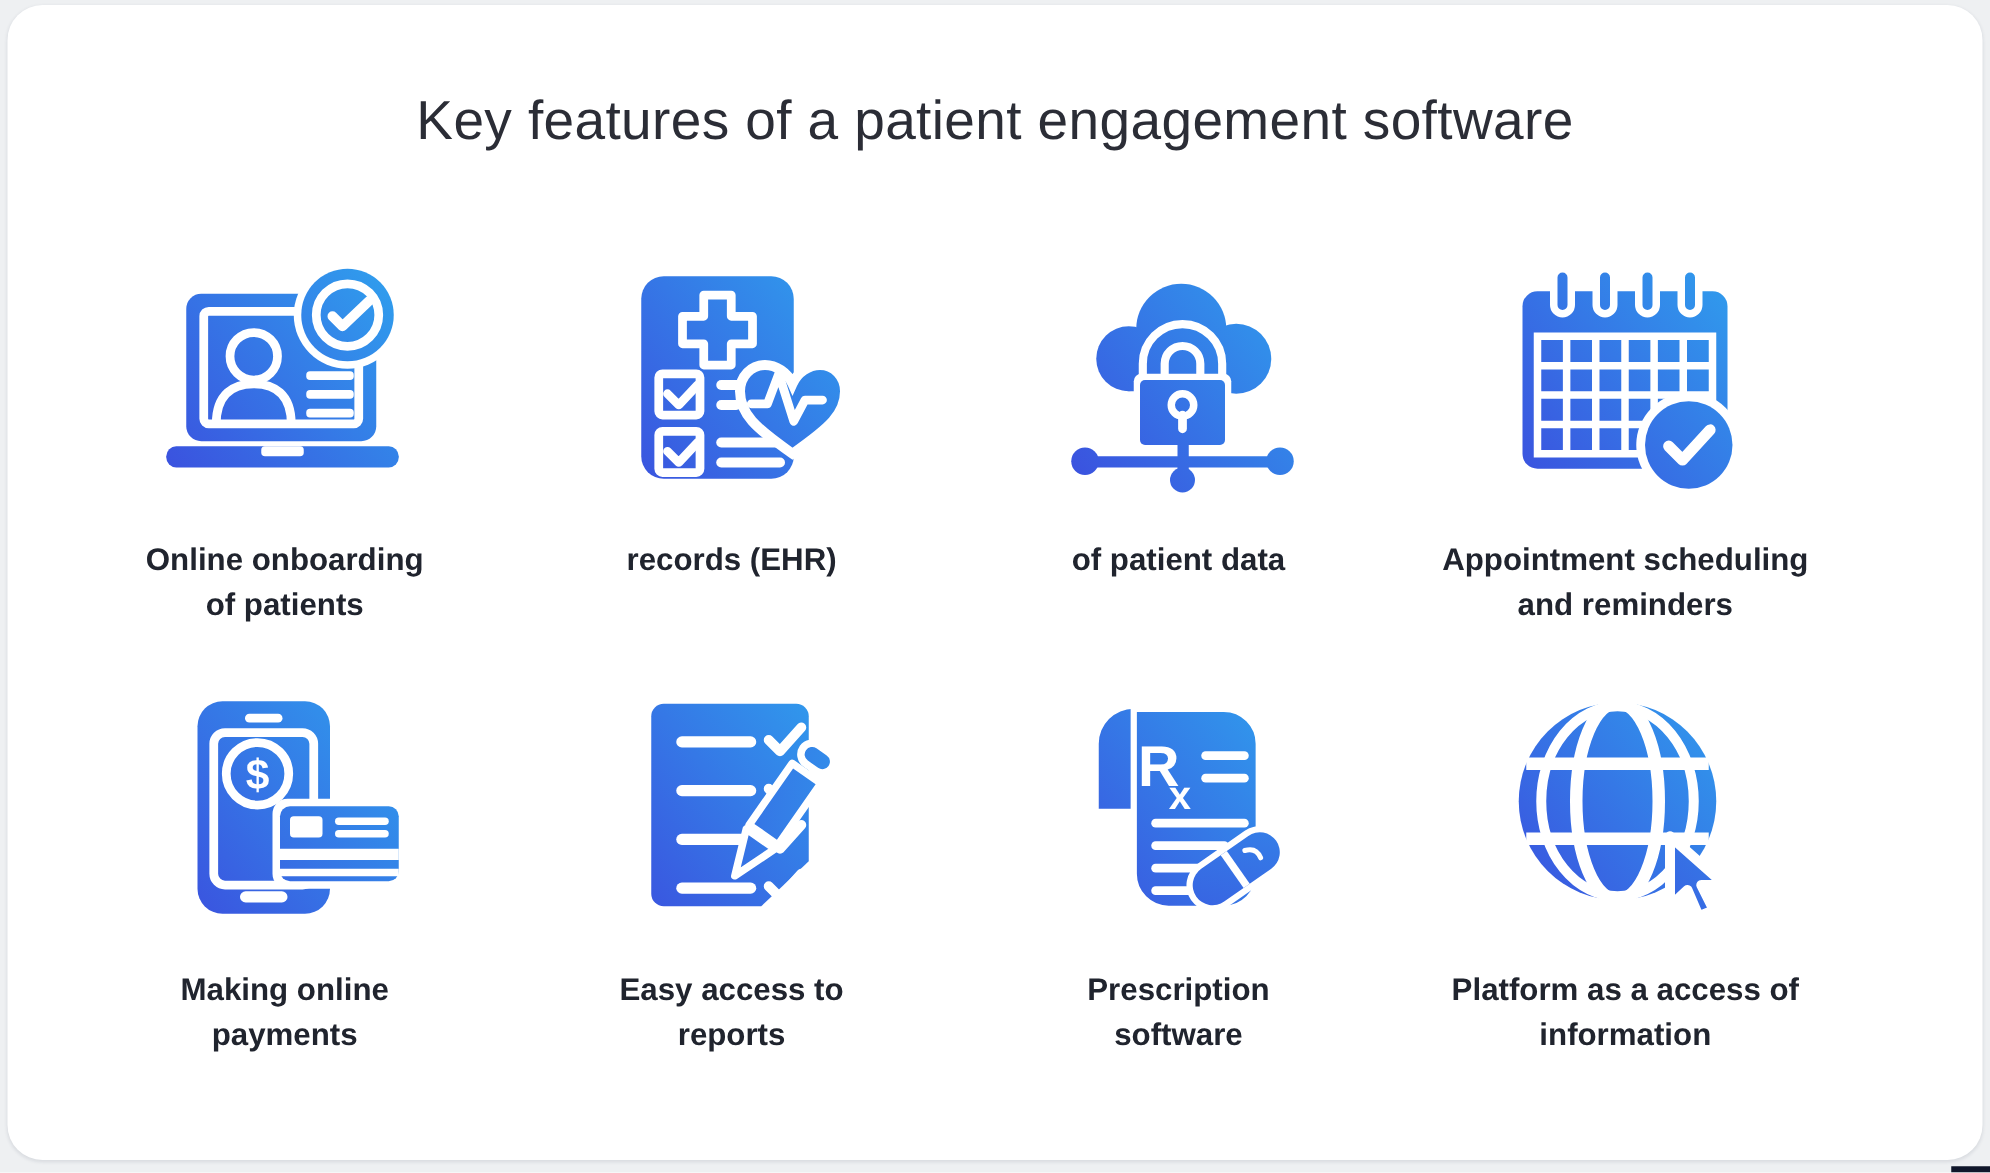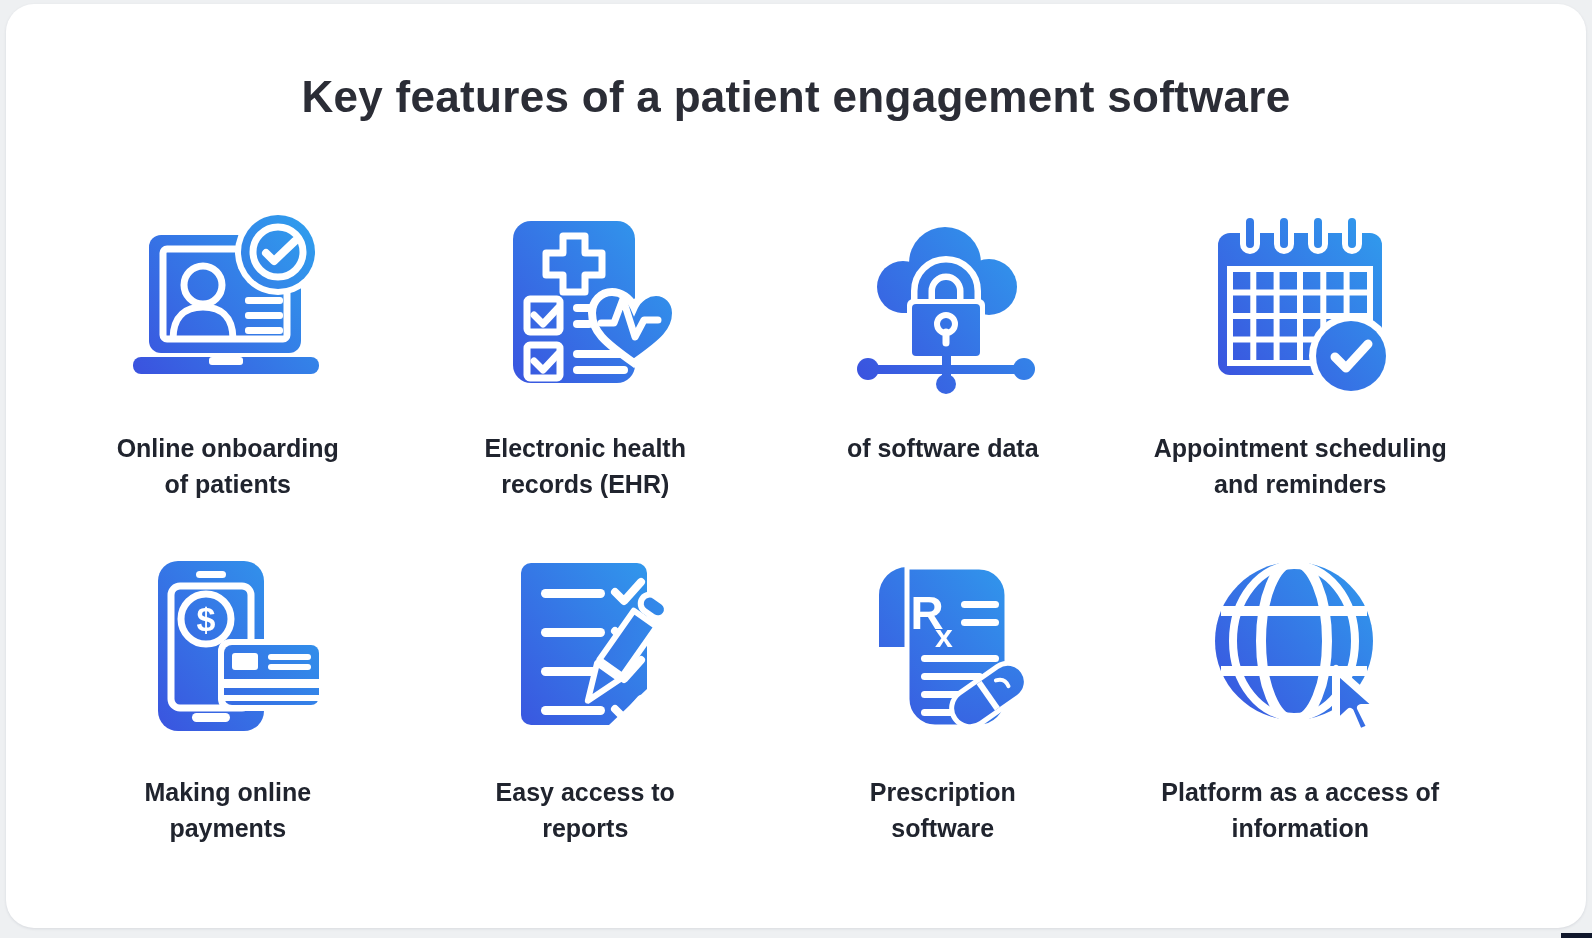--- a/index.html
+++ b/index.html
@@ -21,21 +21,21 @@
     left:6px; top:4px;
     width:1580px; height:924px;
     background:#ffffff;
     border-radius:28px;
     box-shadow:0 1px 3px rgba(20,30,60,.10);
   }
   .title{
     margin-top:68px;
     text-align:center;
     font-size:44px;
-    font-weight:700;
+    font-weight:400;
     letter-spacing:.3px;
     color:var(--title-color);
   }
   .grid{
     margin-left:43px;
     margin-top:82px;
     width:1430px;
     display:grid;
     grid-template-columns:repeat(4,1fr);
     row-gap:46px;
@@ -125,21 +125,20 @@
             <rect x="88" y="99" width="27" height="8" rx="4"></rect>
             <rect x="88" y="115" width="20" height="8" rx="4"></rect>
             <rect x="88" y="145" width="55" height="8" rx="4"></rect>
             <rect x="88" y="161" width="55" height="8" rx="4"></rect>
           </g>
           <path d="M149 158 C119 137 107 126 107 108 C107 96 116 87 127 87 C136 87 145 93 149 102 C153 93 162 87 171 87 C182 87 191 96 191 108 C191 126 179 137 149 158 Z" fill="url(#bluegrad)" stroke="#fff" stroke-width="8"></path>
           <path d="M116 118 h13 l9 -24 l12 38 l9 -17 h14" fill="none" stroke="#fff" stroke-width="7" stroke-linecap="round" stroke-linejoin="round"></path>
         </svg>
       </div>
       <div class="label">
-        <span>Electronic health</span>
         <span>records (EHR)</span>
       </div>
     </div>
 
     <div class="feature">
       <div class="icon-box">
         <svg width="200" height="190" viewBox="0 0 200 190">
           <g fill="url(#bluegrad)">
             <circle cx="60" cy="82" r="26"></circle>
             <circle cx="102" cy="58" r="36"></circle>
@@ -156,21 +155,21 @@
             <rect x="99" y="151" width="9" height="14"></rect>
             <rect x="28" y="160" width="150" height="9" rx="4.5"></rect>
             <circle cx="25" cy="164" r="11"></circle>
             <circle cx="181" cy="164" r="11"></circle>
             <rect x="99" y="165" width="9" height="10"></rect>
             <circle cx="103" cy="179" r="10"></circle>
           </g>
         </svg>
       </div>
       <div class="label">
-        <span>of software data</span>
+        <span>of patient data</span>
       </div>
     </div>
 
     <div class="feature">
       <div class="icon-box">
         <svg width="200" height="190" viewBox="0 0 200 190">
           <rect x="18" y="28" width="164" height="142" rx="12" fill="url(#bluegrad)"></rect>
           <g fill="url(#bluegrad)" stroke="#fff" stroke-width="6">
             <rect x="43" y="10" width="14" height="36" rx="7"></rect>
             <rect x="77" y="10" width="14" height="36" rx="7"></rect>

